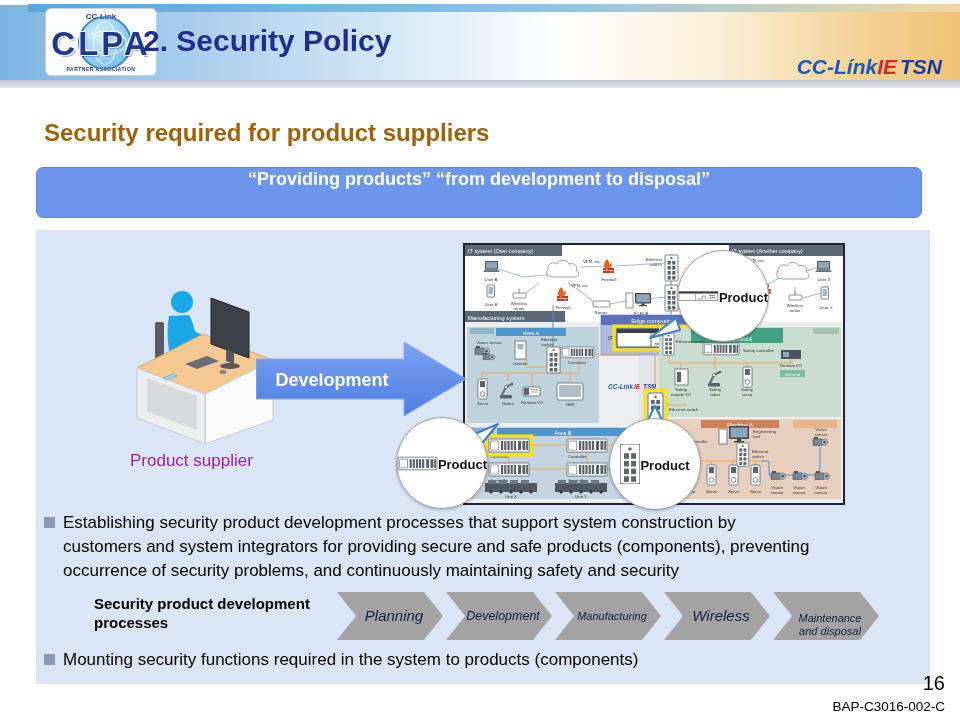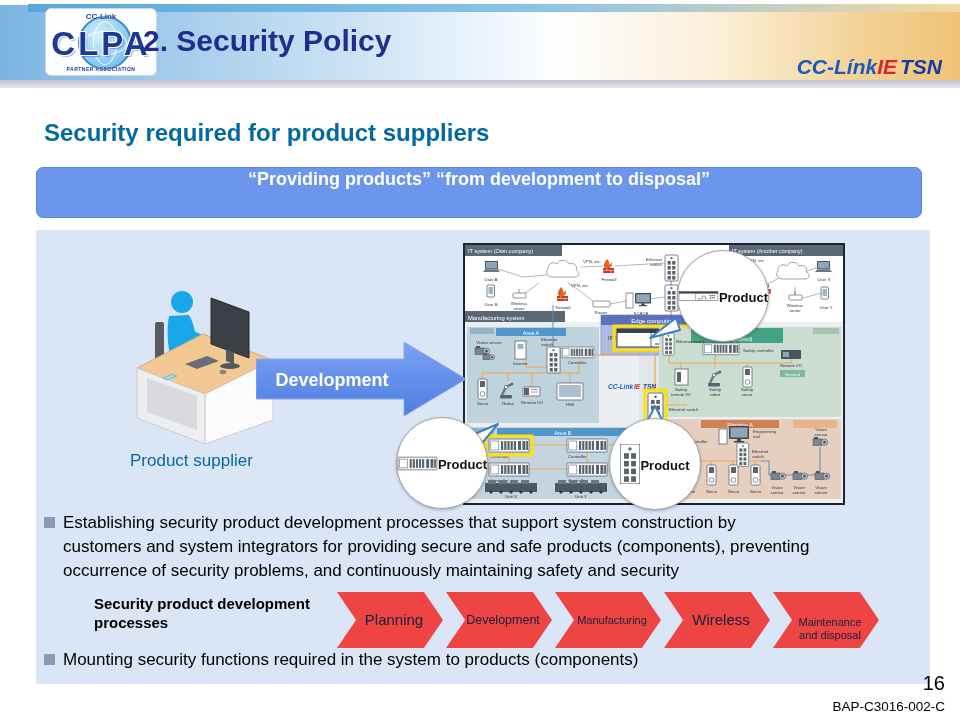--- a/index.html
+++ b/index.html
@@ -26,48 +26,48 @@
     text-shadow:-1px -1px 0 #fff,1px -1px 0 #fff,-1px 1px 0 #fff,1px 1px 0 #fff,2px 2px 0 rgba(28,58,148,.35);}
   .clpa-top{position:absolute;top:3px;width:100%;text-align:center;font-size:8px;font-weight:bold;
     color:#1C3A94;text-shadow:0 0 2px #fff;}
   .clpa-bottom{position:absolute;bottom:3px;width:100%;text-align:center;font-size:5px;font-weight:bold;
     color:#1C3A94;text-shadow:0 0 2px #fff;letter-spacing:.5px;}
   .title{position:absolute;left:132px;top:24px;font-size:30px;font-weight:bold;color:#1F2E8C;margin-left:11px;}
   .brand{position:absolute;right:18px;top:55px;font-size:21px;font-weight:bold;font-style:italic;white-space:nowrap;}
   .brand .cc{color:#1A5ABF;} .brand .ie{color:#D8242C;} .brand .tsn{color:#173A9E;margin-left:3px;}
 
   
-  .heading{position:absolute;left:44px;top:119px;font-size:24px;font-weight:bold;color:#0369a1;}
+  .heading{position:absolute;left:44px;top:119px;font-size:24px;font-weight:bold;color:#a16207;}
   .banner{position:absolute;left:36px;top:167px;width:884px;height:49px;background:#6C96EC;
     border:1px solid #5B85DE;border-radius:7px;color:#fff;font-weight:bold;font-size:18px;
     text-align:center;display:flex;justify-content:center;line-height:1.3;}
   .panel{position:absolute;left:36px;top:230px;width:894px;height:454px;background:#DAE5F6;}
 
-  .supplier{position:absolute;left:130px;top:451px;font-size:17px;color:#0369a1;}
+  .supplier{position:absolute;left:130px;top:451px;font-size:17px;color:#a21caf;}
   .person-svg{position:absolute;left:133px;top:272px;}
   .arrow-svg{position:absolute;left:256px;top:342px;z-index:2;}
   .diagram-svg{position:absolute;left:463px;top:243px;z-index:1;}
   .diagram-svg text{font-family:"Liberation Sans",sans-serif;}
   .lb{font-size:4.3px;fill:#333;}
 
   .tail{position:absolute;z-index:3;}
   .callout{position:absolute;width:92px;height:92px;border-radius:50%;background:#fff;
     border:1px solid #a3a3a3;box-shadow:0 1px 3px rgba(0,0,0,.25);z-index:4;
     display:flex;flex-direction:row;align-items:center;justify-content:center;box-sizing:border-box;}
   .callout-label{font-size:13px;font-weight:bold;color:#111;margin-top:3px;}
 
   .bullet-row{position:absolute;left:44px;display:flex;gap:8px;font-size:17px;color:#000000;line-height:1.42;}
   .bullet-sq{flex:0 0 auto;width:11px;height:11px;background:#8A9AB4;margin-top:6px;}
   .bullet-text span{display:block;}
 
   .proc-label{position:absolute;left:86px;top:595px;font-size:15px;font-weight:bold;color:#000;line-height:1.25;margin-left:8px;}
   .chev-row{position:absolute;left:337px;top:592px;display:flex;}
-  .chev{width:106px;height:56px;margin-right:3px;background:#ef4444;color:#15203C;
+  .chev{width:106px;height:48px;margin-right:3px;background:#a3a3a3;color:#15203C;
     clip-path:polygon(0 0,82% 0,100% 50%,82% 100%,0 100%,18% 50%);
-    display:flex;align-items:center;justify-content:center;text-align:center;padding-left:8px;box-sizing:border-box;line-height:1.15;}
+    display:flex;align-items:center;justify-content:center;text-align:center;padding-left:8px;box-sizing:border-box;line-height:1.15;font-style:italic;}
   .size-lg{font-size:15px;} .size-md{font-size:12.5px;} .size-sm{font-size:11px;}
 
   .page-num{position:absolute;right:15px;top:672px;font-size:20px;color:#000;}
   .doc-code{position:absolute;right:15px;top:699px;font-size:13.5px;color:#000;}
 </style>
 </head>
 <body>
 
 <div class="slide">
 

